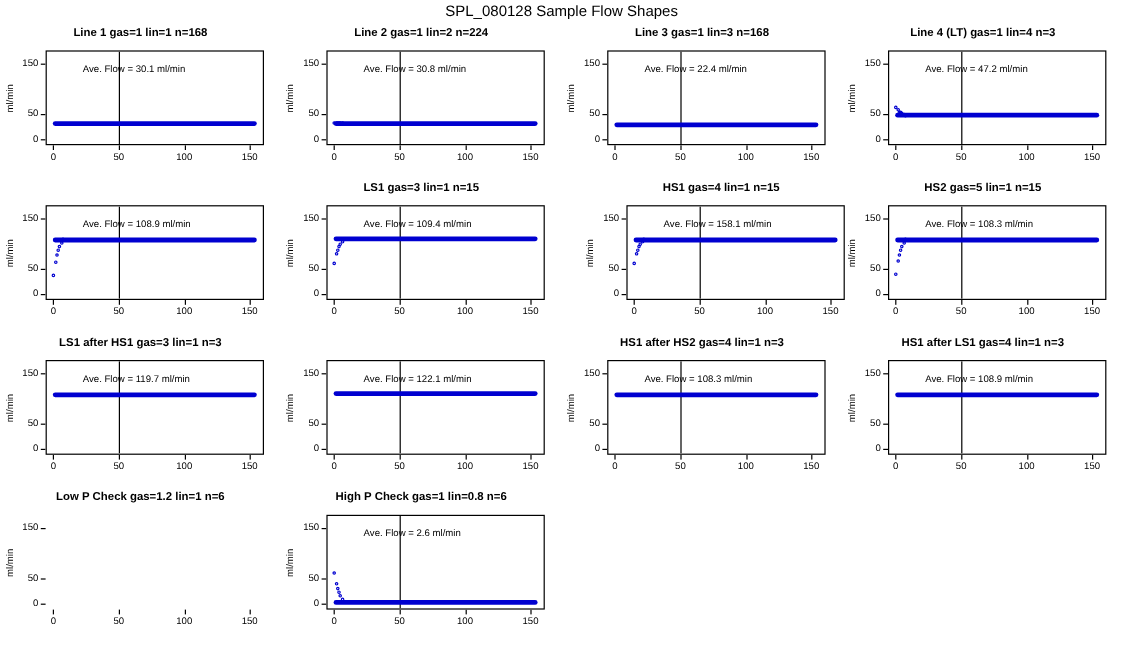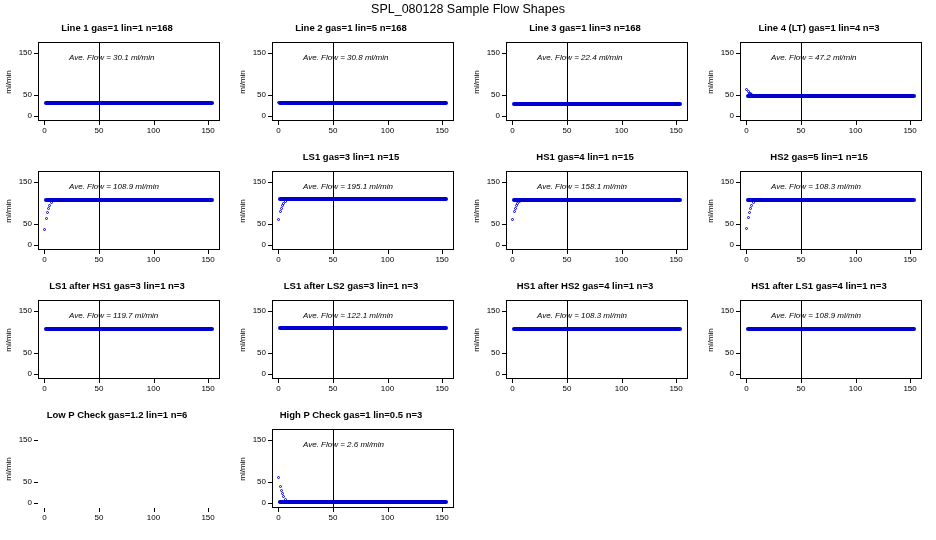--- a/index.html
+++ b/index.html
@@ -97,21 +97,20 @@
     top: 0;
     width: 1px;
     height: 100%;
     background: #000;
   }
   .annot {
     position: absolute;
     font-size: 8px;
     color: #000;
     white-space: nowrap;
-    font-style: italic;
   }
   .pt {
     position: absolute;
     width: 3px;
     height: 3px;
     border: 1px solid #0000d0;
     border-radius: 50%;
     box-sizing: border-box;
     background: transparent;
   }
@@ -145,21 +144,21 @@
         <div class="xtick-label" style="left: 143.545px; top: 107px;">100</div>
         <div class="xtick-mark" style="left: 208.091px; top: 101px;"></div>
         <div class="xtick-label" style="left: 198.091px; top: 107px;">150</div>
         <div class="plotbox">
           <div class="vline" style="left: 60px;"></div>
           <div class="annot" style="left: 30px; top: 10px;">Ave. Flow =  30.1  ml/min</div>
           <div class="band" style="left: 5.45455px; width: 169.091px; top: 58.3097px;"></div>
         </div>
       </div>
       <div class="panel" style="left: 234px; top: 0px;">
-        <div class="panel-title">Line 2 gas=1 lin=5 n=168</div>
+        <div class="panel-title">Line 2 gas=1 lin=2 n=224</div>
         <div style="position: absolute; left: 8px; top: 61.5px; font-size: 8px; transform: rotate(-90deg) translate(-50%, -50%); transform-origin: 0px 0px; white-space: nowrap;">ml/min</div>
         <div class="ytick-label" style="left: 10px; width: 22px; top: 91.8378px;">0</div>
         <div class="ytick-mark" style="left: 34px; top: 95.8378px;"></div>
         <div class="ytick-label" style="left: 10px; width: 22px; top: 71.027px;">50</div>
         <div class="ytick-mark" style="left: 34px; top: 75.027px;"></div>
         <div class="ytick-label" style="left: 10px; width: 22px; top: 29.4054px;">150</div>
         <div class="ytick-mark" style="left: 34px; top: 33.4054px;"></div>
         <div class="xtick-mark" style="left: 44.4545px; top: 101px;"></div>
         <div class="xtick-label" style="left: 34.4545px; top: 107px;">0</div>
         <div class="xtick-mark" style="left: 99px; top: 101px;"></div>
@@ -275,32 +274,32 @@
         <div class="xtick-mark" style="left: 44.4545px; top: 101px;"></div>
         <div class="xtick-label" style="left: 34.4545px; top: 107px;">0</div>
         <div class="xtick-mark" style="left: 99px; top: 101px;"></div>
         <div class="xtick-label" style="left: 89px; top: 107px;">50</div>
         <div class="xtick-mark" style="left: 153.545px; top: 101px;"></div>
         <div class="xtick-label" style="left: 143.545px; top: 107px;">100</div>
         <div class="xtick-mark" style="left: 208.091px; top: 101px;"></div>
         <div class="xtick-label" style="left: 198.091px; top: 107px;">150</div>
         <div class="plotbox">
           <div class="vline" style="left: 60px;"></div>
-          <div class="annot" style="left: 30px; top: 10px;">Ave. Flow = 195.1  ml/min</div>
+          <div class="annot" style="left: 30px; top: 10px;">Ave. Flow = 109.4  ml/min</div>
           <div class="band" style="left: 5.45455px; width: 169.091px; top: 25.3038px;"></div>
           <div class="pt" style="left: 4.39091px; top: 45.5324px;"></div>
           <div class="pt" style="left: 5.66364px; top: 38.1684px;"></div>
           <div class="pt" style="left: 6.93636px; top: 34.7509px;"></div>
           <div class="pt" style="left: 8.20909px; top: 32.0574px;"></div>
           <div class="pt" style="left: 9.48182px; top: 29.7473px;"></div>
           <div class="pt" style="left: 10.7545px; top: 27.6862px;"></div>
           <div class="pt" style="left: 12.0273px; top: 25.8038px;"></div>
         </div>
       </div>
-      <div class="panel" style="left: 468px; top: 129px;">
+      <div class="panel" style="left: 484px; top: 129px;">
         <div class="panel-title">HS1 gas=4 lin=1 n=15</div>
         <div style="position: absolute; left: 8px; top: 61.5px; font-size: 8px; transform: rotate(-90deg) translate(-50%, -50%); transform-origin: 0px 0px; white-space: nowrap;">ml/min</div>
         <div class="ytick-label" style="left: 10px; width: 22px; top: 91.8378px;">0</div>
         <div class="ytick-mark" style="left: 34px; top: 95.8378px;"></div>
         <div class="ytick-label" style="left: 10px; width: 22px; top: 71.027px;">50</div>
         <div class="ytick-mark" style="left: 34px; top: 75.027px;"></div>
         <div class="ytick-label" style="left: 10px; width: 22px; top: 29.4054px;">150</div>
         <div class="ytick-mark" style="left: 34px; top: 33.4054px;"></div>
         <div class="xtick-mark" style="left: 44.4545px; top: 101px;"></div>
         <div class="xtick-label" style="left: 34.4545px; top: 107px;">0</div>
@@ -370,21 +369,20 @@
         <div class="xtick-label" style="left: 143.545px; top: 107px;">100</div>
         <div class="xtick-mark" style="left: 208.091px; top: 101px;"></div>
         <div class="xtick-label" style="left: 198.091px; top: 107px;">150</div>
         <div class="plotbox">
           <div class="vline" style="left: 60px;"></div>
           <div class="annot" style="left: 30px; top: 10px;">Ave. Flow = 119.7  ml/min</div>
           <div class="band" style="left: 5.45455px; width: 169.091px; top: 25.6784px;"></div>
         </div>
       </div>
       <div class="panel" style="left: 234px; top: 258px;">
-        <div class="panel-title">LS1 after LS2 gas=3 lin=1 n=3</div>
         <div style="position: absolute; left: 8px; top: 61.5px; font-size: 8px; transform: rotate(-90deg) translate(-50%, -50%); transform-origin: 0px 0px; white-space: nowrap;">ml/min</div>
         <div class="ytick-label" style="left: 10px; width: 22px; top: 91.8378px;">0</div>
         <div class="ytick-mark" style="left: 34px; top: 95.8378px;"></div>
         <div class="ytick-label" style="left: 10px; width: 22px; top: 71.027px;">50</div>
         <div class="ytick-mark" style="left: 34px; top: 75.027px;"></div>
         <div class="ytick-label" style="left: 10px; width: 22px; top: 29.4054px;">150</div>
         <div class="ytick-mark" style="left: 34px; top: 33.4054px;"></div>
         <div class="xtick-mark" style="left: 44.4545px; top: 101px;"></div>
         <div class="xtick-label" style="left: 34.4545px; top: 107px;">0</div>
         <div class="xtick-mark" style="left: 99px; top: 101px;"></div>
@@ -457,21 +455,21 @@
         <div class="xtick-mark" style="left: 44.4545px; top: 101px;"></div>
         <div class="xtick-label" style="left: 34.4545px; top: 107px;">0</div>
         <div class="xtick-mark" style="left: 99px; top: 101px;"></div>
         <div class="xtick-label" style="left: 89px; top: 107px;">50</div>
         <div class="xtick-mark" style="left: 153.545px; top: 101px;"></div>
         <div class="xtick-label" style="left: 143.545px; top: 107px;">100</div>
         <div class="xtick-mark" style="left: 208.091px; top: 101px;"></div>
         <div class="xtick-label" style="left: 198.091px; top: 107px;">150</div>
       </div>
       <div class="panel" style="left: 234px; top: 387px;">
-        <div class="panel-title">High P Check gas=1 lin=0.5 n=3</div>
+        <div class="panel-title">High P Check gas=1 lin=0.8 n=6</div>
         <div style="position: absolute; left: 8px; top: 61.5px; font-size: 8px; transform: rotate(-90deg) translate(-50%, -50%); transform-origin: 0px 0px; white-space: nowrap;">ml/min</div>
         <div class="ytick-label" style="left: 10px; width: 22px; top: 91.8378px;">0</div>
         <div class="ytick-mark" style="left: 34px; top: 95.8378px;"></div>
         <div class="ytick-label" style="left: 10px; width: 22px; top: 71.027px;">50</div>
         <div class="ytick-mark" style="left: 34px; top: 75.027px;"></div>
         <div class="ytick-label" style="left: 10px; width: 22px; top: 29.4054px;">150</div>
         <div class="ytick-mark" style="left: 34px; top: 33.4054px;"></div>
         <div class="xtick-mark" style="left: 44.4545px; top: 101px;"></div>
         <div class="xtick-label" style="left: 34.4545px; top: 107px;">0</div>
         <div class="xtick-mark" style="left: 99px; top: 101px;"></div>

